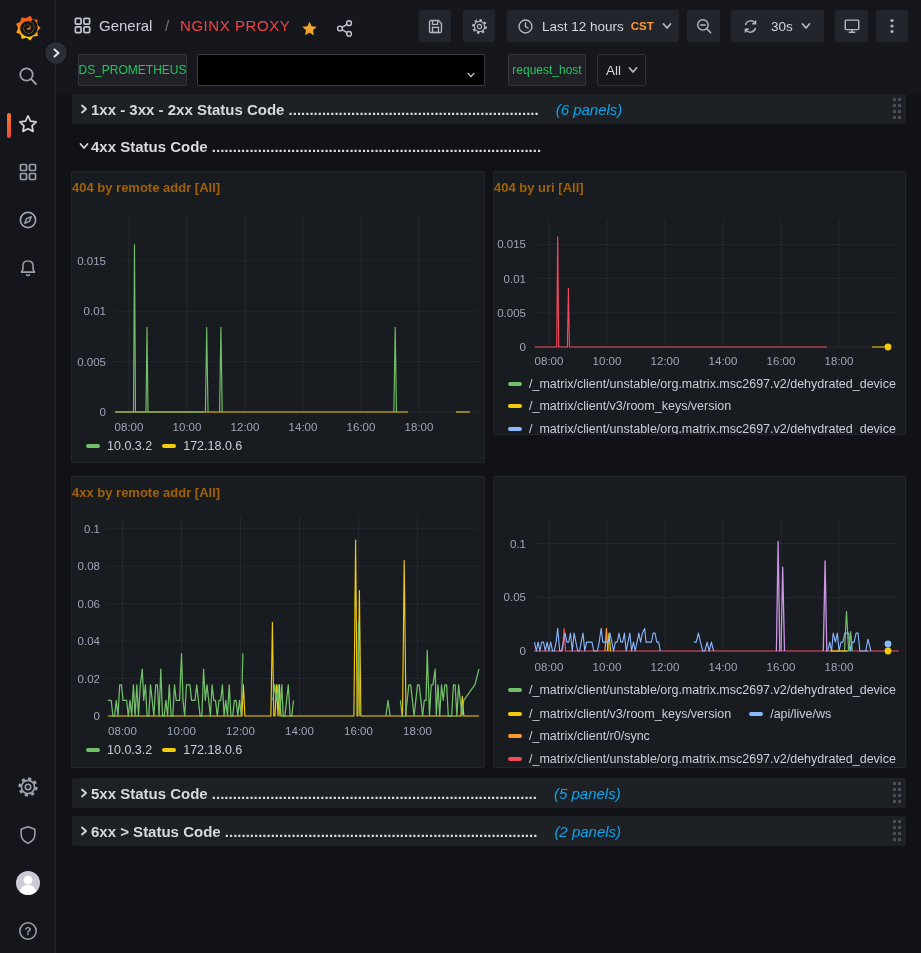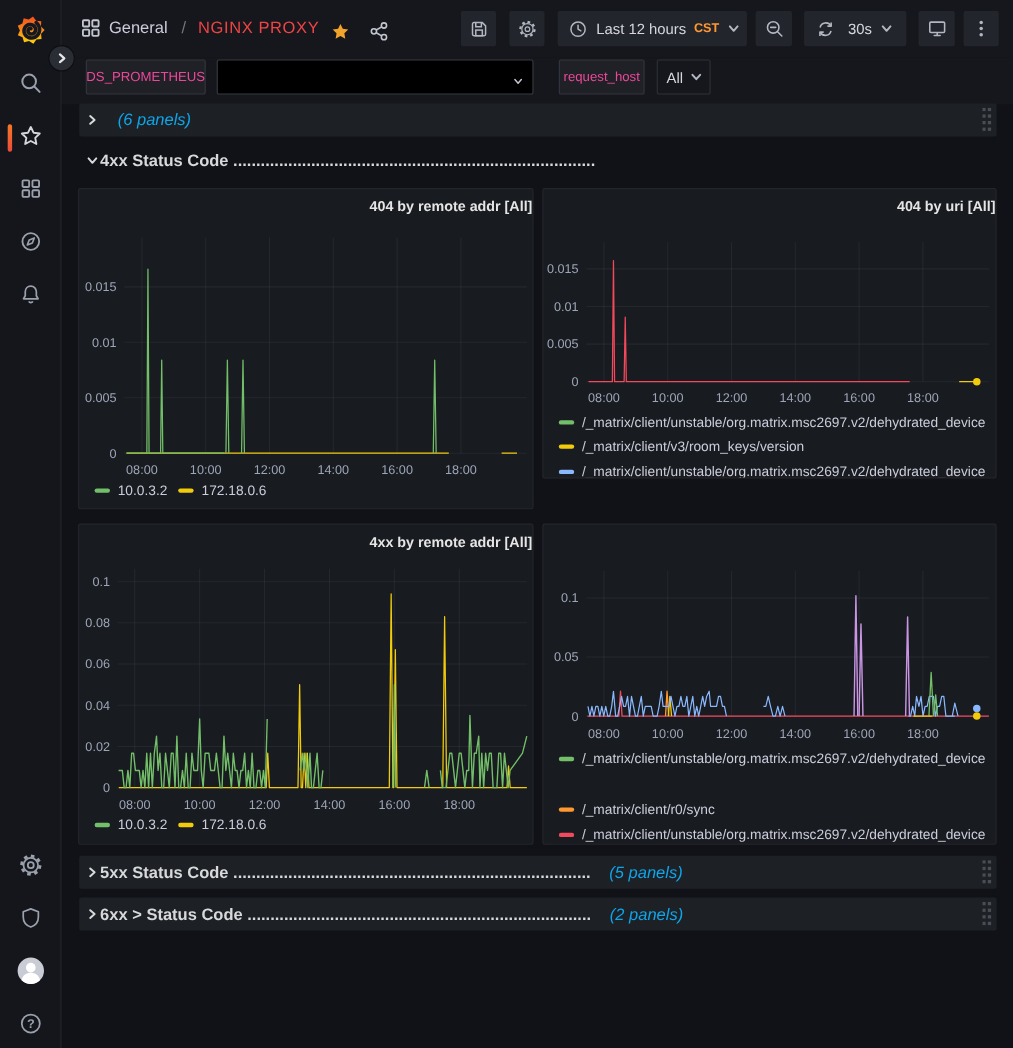--- a/index.html
+++ b/index.html
@@ -7,25 +7,25 @@
 #navbar { left:56px; top:0; width:865px; height:52px; background:#16171d; }
 #submenu { left:56px; top:52px; width:865px; height:43px; background:#16171d; }
 #dash { left:56px; top:95px; width:865px; height:858px; background:#111217; }
 .sideicon { position:absolute; left:50%; transform:translate(-50%,-50%); }
 .navbtn { position:absolute; top:10px; height:32px; background:#22252b; border-radius:2px; display:flex; align-items:center; justify-content:center; }
 .crumbtxt { font-size:15px; color:#ccccdc; }
 .rowband { position:absolute; left:72px; width:834px; height:30px; background:#1d2025; border-radius:2px; display:flex; align-items:center; }
 .rowtitle { font-size:15px; font-weight:bold; color:#d8d9da; white-space:nowrap; overflow:hidden; }
 .rowcount { font-size:15px; font-style:italic; color:#0ea5e9; margin-left:17px; white-space:nowrap; }
 .panel { position:absolute; background:#181b1f; border:1px solid #24262d; border-radius:2px; }
-.ptitle { position:absolute; top:8px; left:0; right:0; text-align:right; font-size:13px; font-weight:bold; color:#e5e5e5; }
+.ptitle { position:absolute; top:8px; left:0; right:0; text-align:left; font-size:13px; font-weight:bold; color:#a16207; }
 .legend { position:absolute; font-size:12.5px; color:#ccccdc; white-space:nowrap; }
 .sw { display:inline-block; width:14px; height:4px; border-radius:2px; vertical-align:middle; margin-right:7px; position:relative; top:-1px; }
 .litem { margin-right:10px; }
-.vlabel { position:absolute; top:54px; height:32px; background:#1f2127; border:1px solid #34373f; border-radius:2px; display:flex; align-items:center; justify-content:center; font-size:12px; color:#ec4899; }
+.vlabel { position:absolute; top:54px; height:32px; background:#1f2127; border:1px solid #34373f; border-radius:2px; display:flex; align-items:center; justify-content:center; font-size:12px; color:#22c55e; }
 </style></head>
 <body style="position:relative">
 
 <div class="abs" id="navbar"></div>
 <div class="abs" id="submenu"></div>
 <div class="abs" id="dash"></div>
 <div class="abs" id="sidebar">
   <div class="sideicon" style="top:30px"><svg width="28" height="29" viewBox="0 0 28 29">
         <defs>
           <linearGradient id="glg" x1="0" y1="0" x2="0" y2="1">
@@ -199,20 +199,21 @@
       </svg>
     </span>
 </div>
 
 <div class="rowband" style="top:94px">
   <span style="margin-left:6px; display:flex">
       <svg width="12" height="12" viewBox="0 0 12 12">
         <polyline points="4,2.5 8,6 4,9.5" fill="none" stroke="#d8d9da" stroke-width="1.8" stroke-linecap="round" stroke-linejoin="round"></polyline>
       </svg>
     </span>
+  <span class="rowtitle" style="margin-left:1px">1xx - 3xx - 2xx Status Code ............................................................</span>
   <span class="rowcount">(6 panels)</span>
   <span style="position:absolute; right:4px; top:4px"><svg width="9" height="22" viewBox="0 0 9 22">
         <rect x="0" y="0" width="3" height="3" fill="#4a4d55"></rect>
         <rect x="5" y="0" width="3" height="3" fill="#4a4d55"></rect>
         <rect x="0" y="6" width="3" height="3" fill="#4a4d55"></rect>
         <rect x="5" y="6" width="3" height="3" fill="#4a4d55"></rect>
         <rect x="0" y="12" width="3" height="3" fill="#4a4d55"></rect>
         <rect x="5" y="12" width="3" height="3" fill="#4a4d55"></rect>
         <rect x="0" y="18" width="3" height="3" fill="#4a4d55"></rect>
         <rect x="5" y="18" width="3" height="3" fill="#4a4d55"></rect>
@@ -401,15 +402,16 @@
       <text x="32" y="124.3" text-anchor="end" font-size="11.5" fill="#9da5b8">0.05</text>
       <text x="32" y="70.6" text-anchor="end" font-size="11.5" fill="#9da5b8">0.1</text>
       <text x="55.0" y="194" text-anchor="middle" font-size="11.5" fill="#9da5b8">08:00</text>
       <text x="113.0" y="194" text-anchor="middle" font-size="11.5" fill="#9da5b8">10:00</text>
       <text x="171.0" y="194" text-anchor="middle" font-size="11.5" fill="#9da5b8">12:00</text>
       <text x="229.0" y="194" text-anchor="middle" font-size="11.5" fill="#9da5b8">14:00</text>
       <text x="287.0" y="194" text-anchor="middle" font-size="11.5" fill="#9da5b8">16:00</text>
       <text x="345.0" y="194" text-anchor="middle" font-size="11.5" fill="#9da5b8">18:00</text>
     </svg>
   <div class="legend" style="left:14px; top:206px"><span class="sw" style="background:#73bf69"></span>/_matrix/client/unstable/org.matrix.msc2697.v2/dehydrated_device</div>
+  <div class="legend" style="left:14px; top:230px"><span class="sw" style="background:#f2cc0c"></span>/_matrix/client/v3/room_keys/version<span style="margin-left:18px"><span class="sw" style="background:#8ab8ff"></span>/api/live/ws</span></div>
   <div class="legend" style="left:14px; top:252px"><span class="sw" style="background:#ff9830"></span>/_matrix/client/r0/sync</div>
   <div class="legend" style="left:14px; top:275px"><span class="sw" style="background:#f2495c"></span>/_matrix/client/unstable/org.matrix.msc2697.v2/dehydrated_device</div>
 </div>
 
 </body></html>

